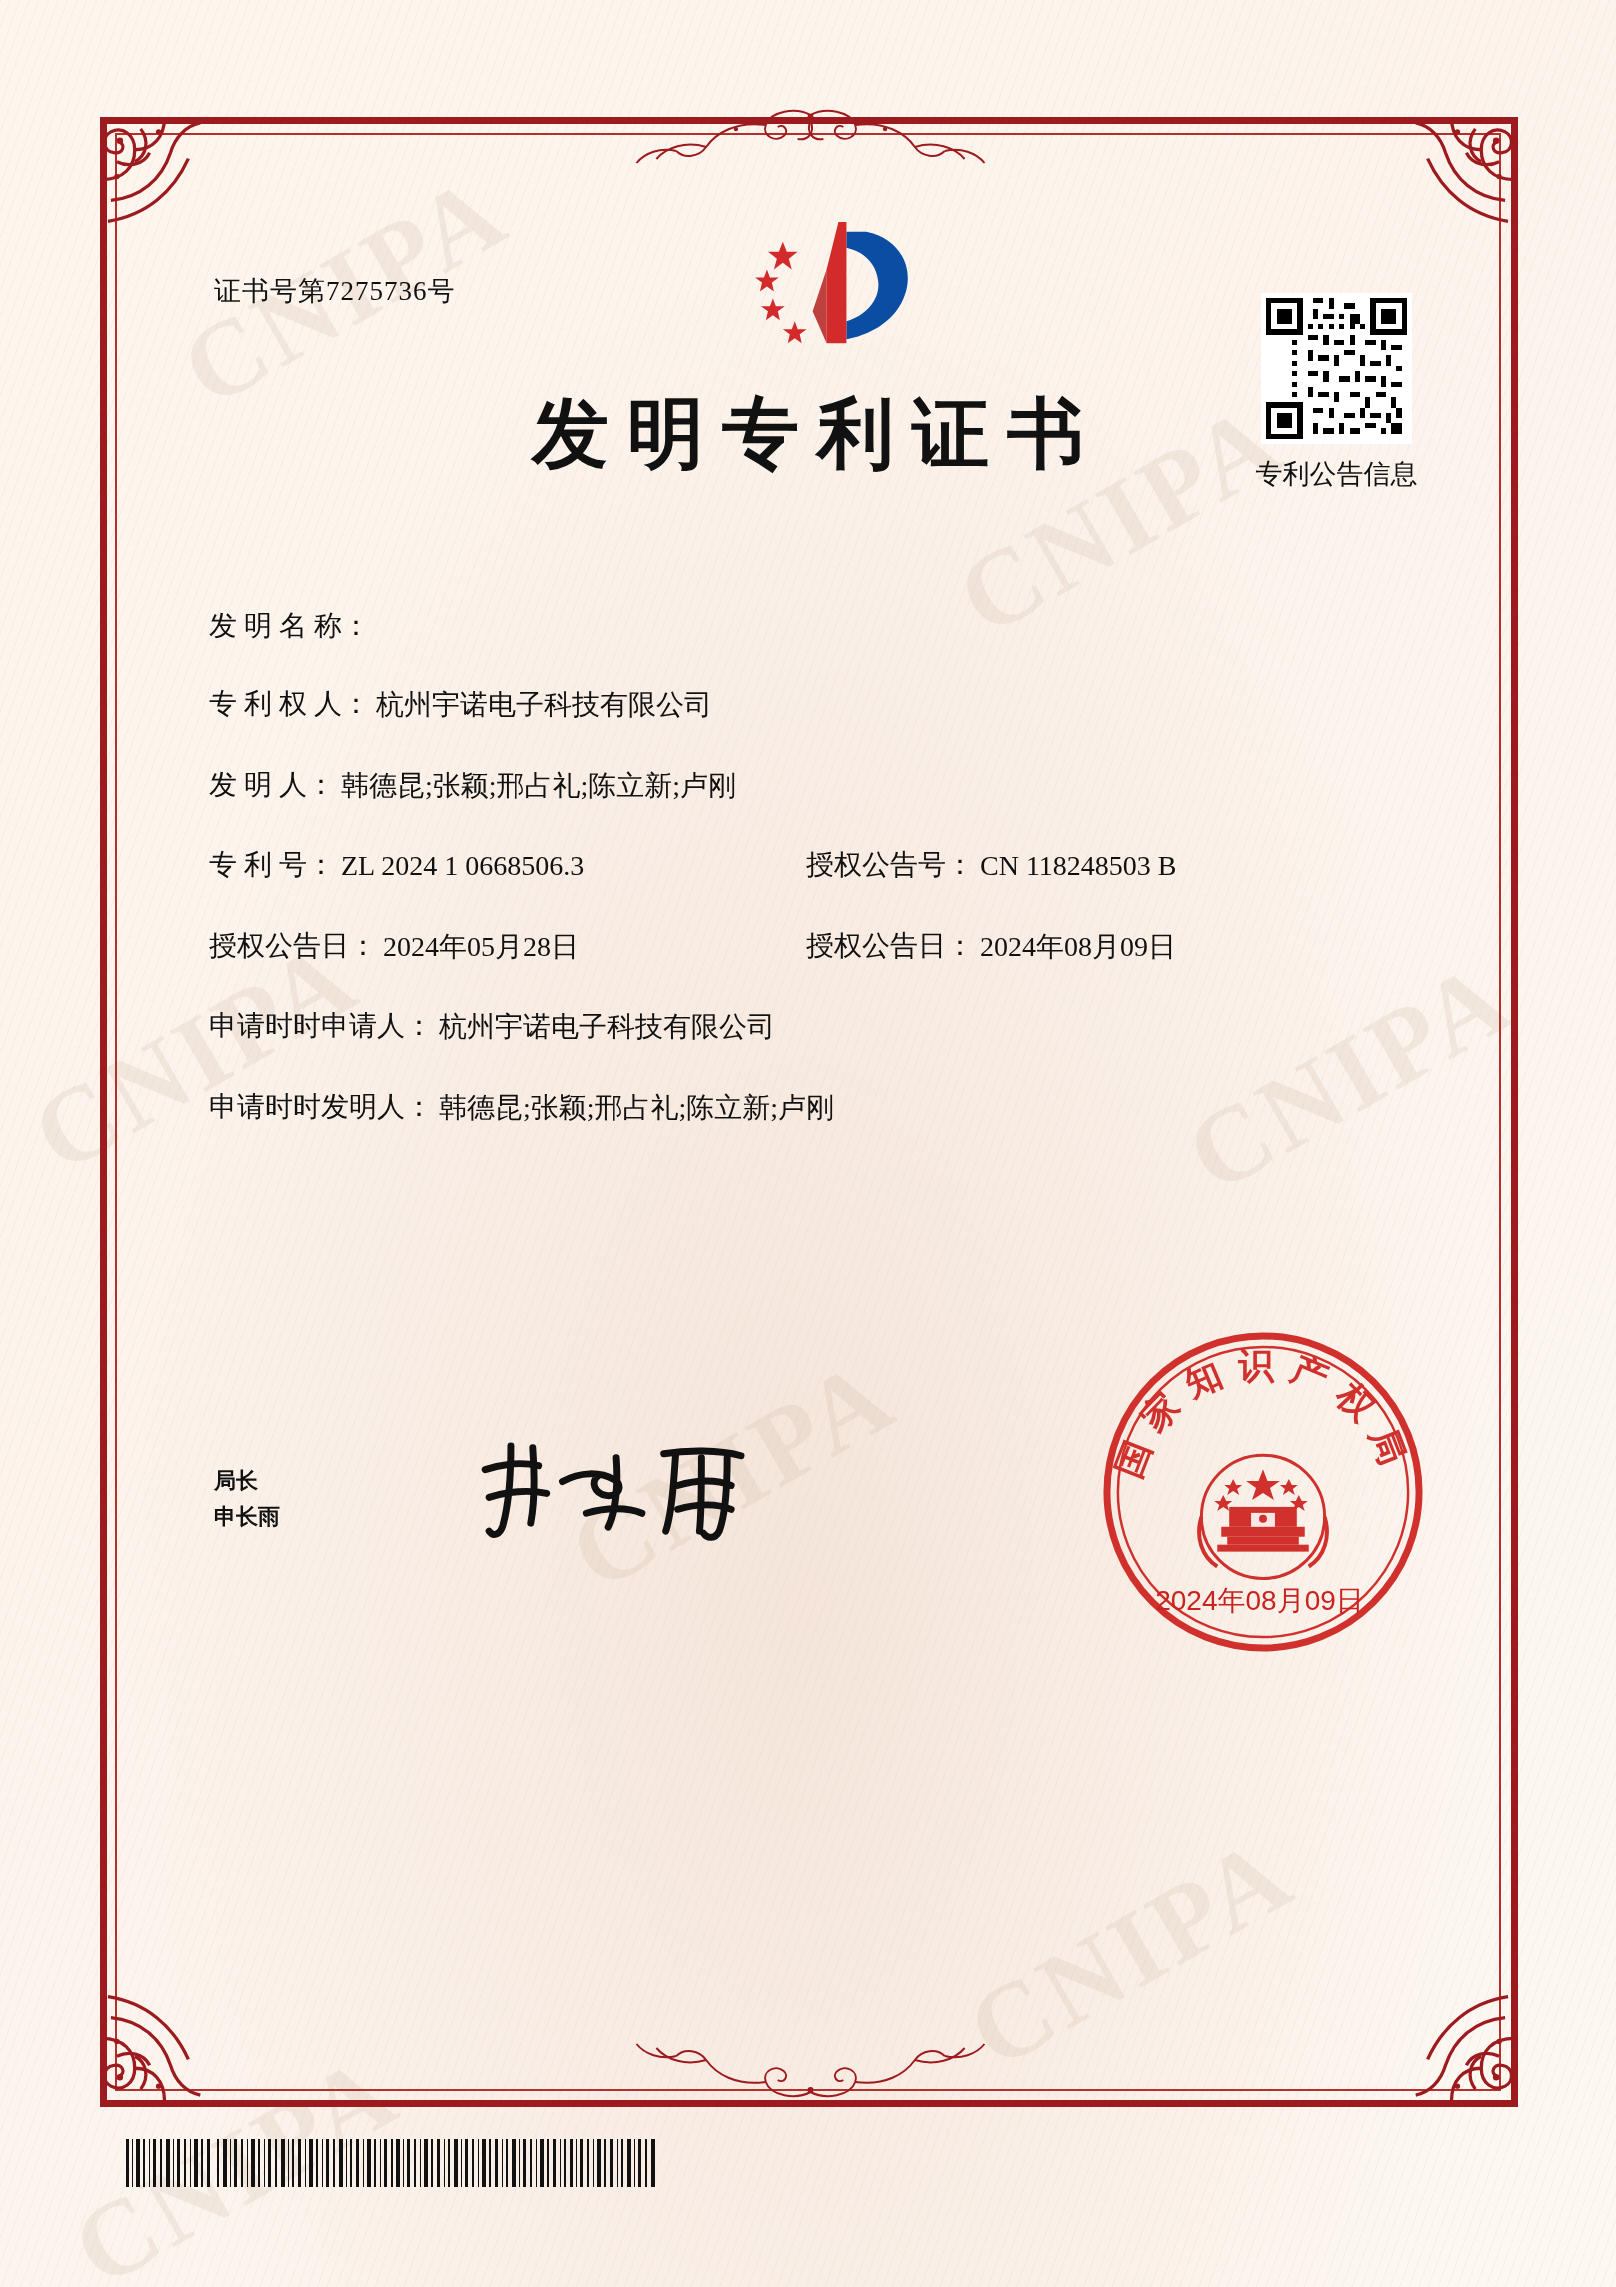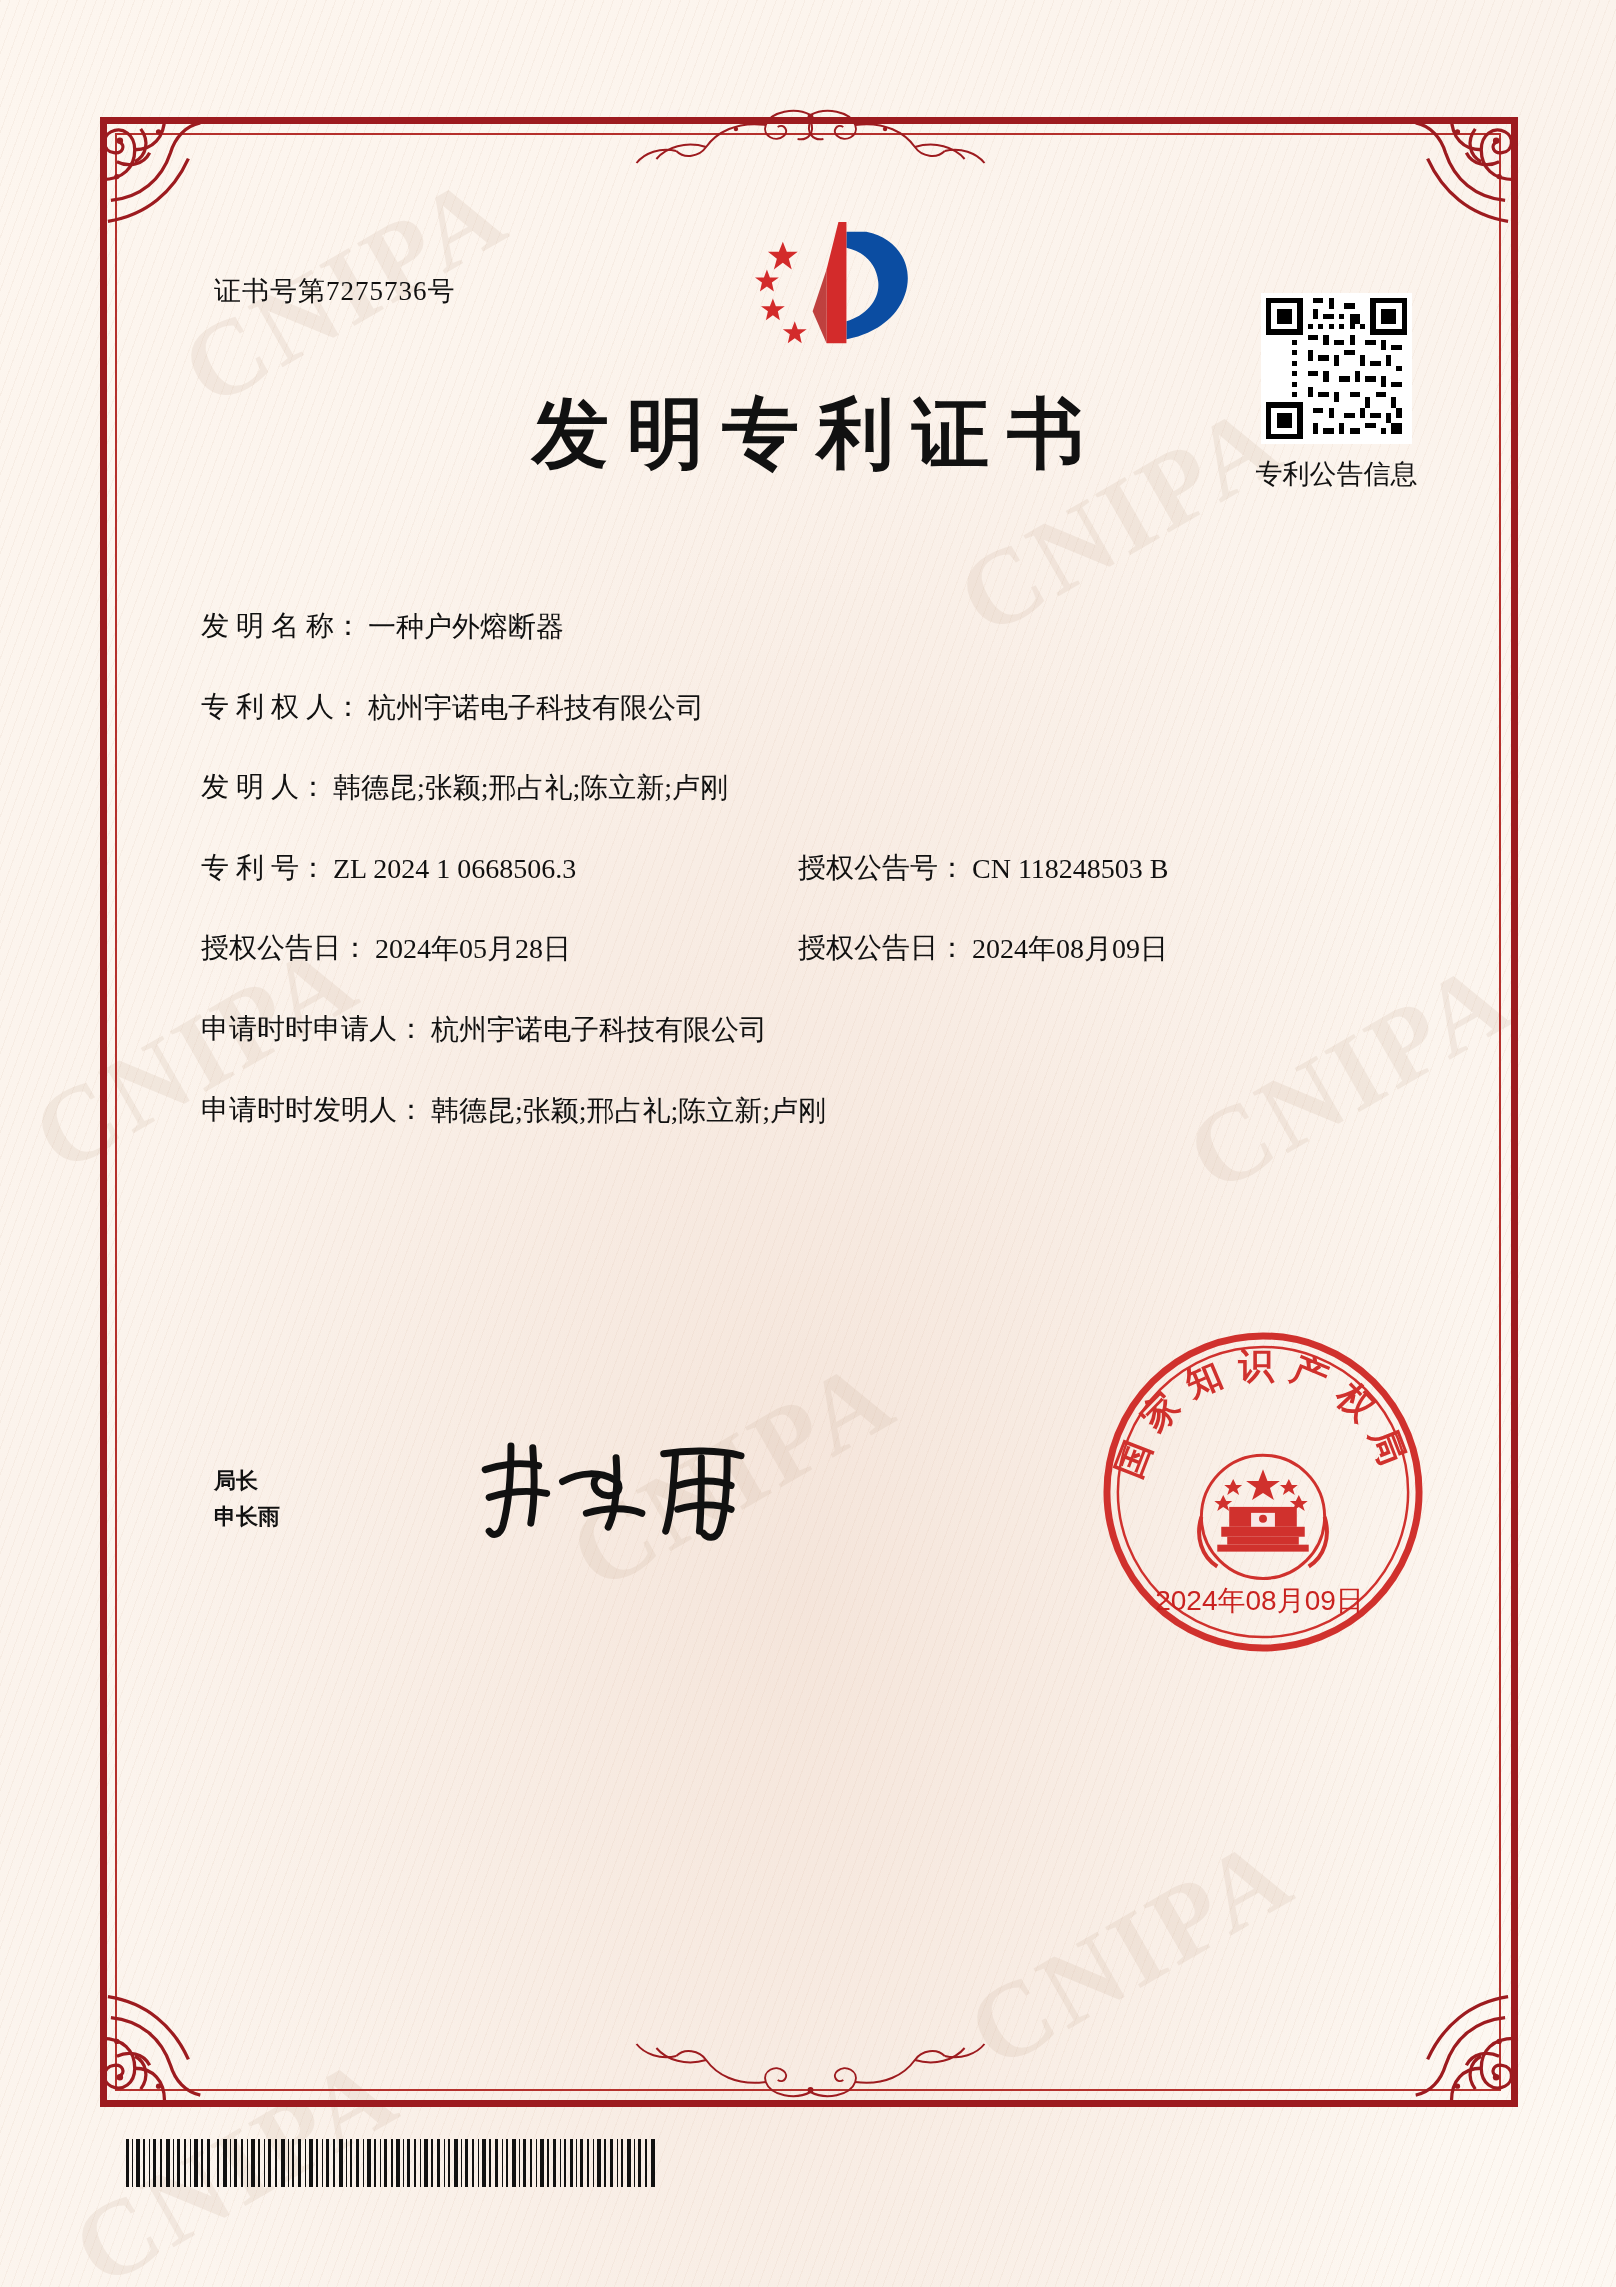--- a/index.html
+++ b/index.html
@@ -167,21 +167,21 @@
     font-size: 77px;
     font-weight: bold;
     letter-spacing: 18px;
     color: #111;
     text-indent: 18px;
     font-family: "DejaVu Serif", "Liberation Serif", serif;
   }
 
   .fields {
     position: absolute;
-    left: 52px;
+    left: 60px;
     top: 438px;
     width: 1204px;
     font-size: 28px;
     color: #111;
   }
   .row {
     display: flex;
     align-items: flex-start;
     margin-bottom: 40px;
   }
@@ -518,21 +518,20 @@
       </div>
       <div class="qr-caption">专利公告信息</div>
     </div>
 
     <div class="title">发明专利证书</div>
 
     <div class="fields">
 
       <div class="row">
         <div class="lbl">发 明 名 称：</div>
-        <div class="val">一种户外熔断器</div>
       </div>
 
       <div class="row">
         <div class="lbl">专 利 权 人：</div>
         <div class="val">杭州宇诺电子科技有限公司</div>
       </div>
 
 
       <div class="row">
         <div class="lbl">发  明  人：</div>

